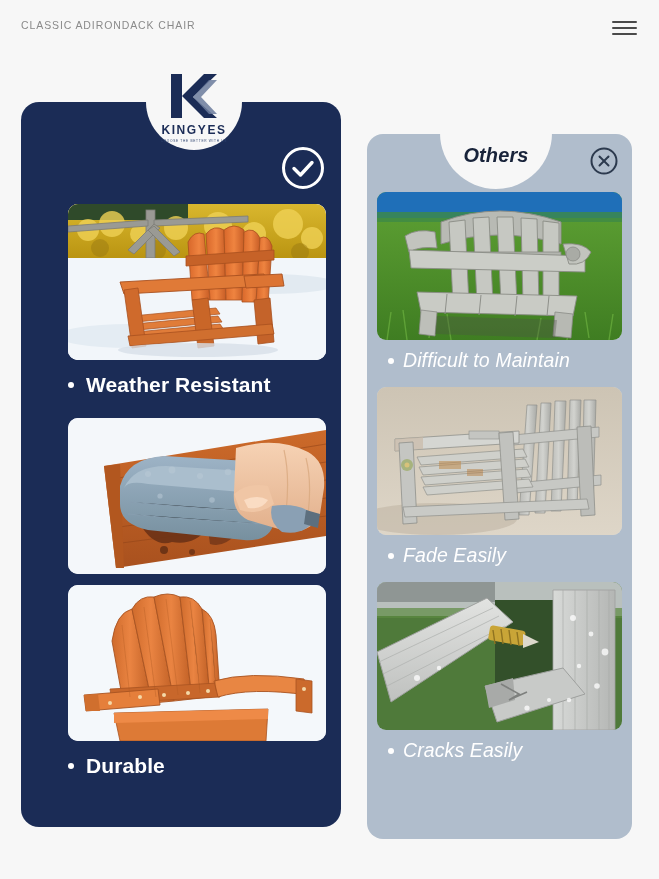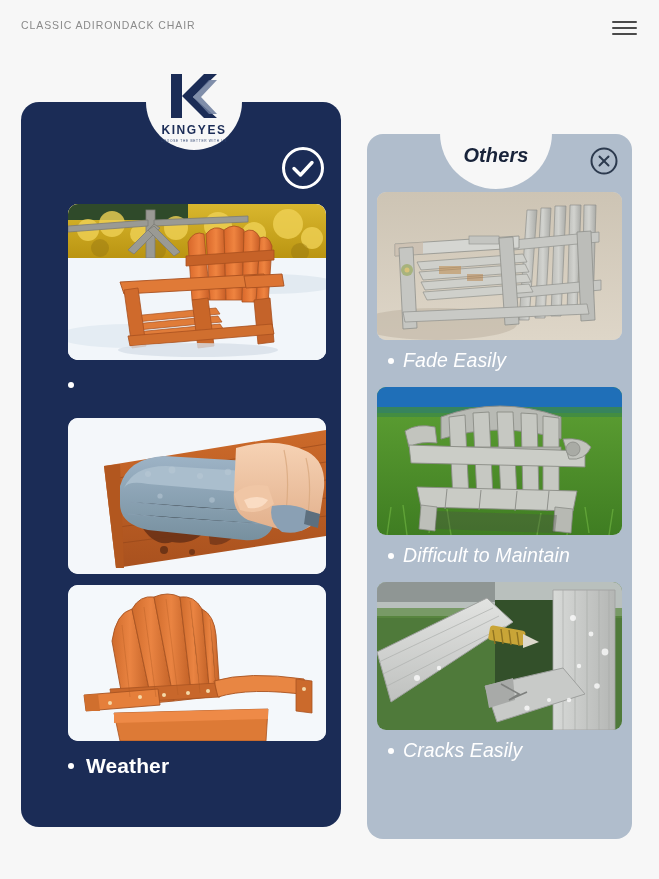--- a/index.html
+++ b/index.html
@@ -264,75 +264,20 @@
           <line x1="19.5" y1="10.5" x2="10.5" y2="19.5" stroke="#2c3a4e" stroke-width="2" stroke-linecap="round"></line>
         </svg>
       </div>
 
       <div class="others-list">
 
         <div class="others-item">
           <div class="others-photo">
             <svg width="245" height="148" viewBox="0 0 245 148">
               <defs>
-                <linearGradient id="sandG" x1="0" y1="0" x2="0" y2="1">
-                  <stop offset="0" stop-color="#cdc4b4"></stop>
-                  <stop offset="1" stop-color="#ded6c8"></stop>
-                </linearGradient>
-                <linearGradient id="gwood1" x1="0" y1="0" x2="1" y2="0">
-                  <stop offset="0" stop-color="#b9bab6"></stop>
-                  <stop offset="0.5" stop-color="#d2d3cf"></stop>
-                  <stop offset="1" stop-color="#a9aaa6"></stop>
-                </linearGradient>
-              </defs>
-              <rect width="245" height="148" fill="url(#sandG)"></rect>
-              <ellipse cx="60" cy="132" rx="80" ry="16" fill="#bdb3a2" opacity="0.55"></ellipse>
-
-              <g fill="url(#gwood1)" stroke="#8f918c" stroke-width="0.7">
-                <polygon points="150,18 160,18 152,128 142,128"></polygon>
-                <polygon points="164,16 174,16 168,126 158,126"></polygon>
-                <polygon points="178,14 189,14 184,124 174,124"></polygon>
-                <polygon points="193,13 204,13 200,122 190,122"></polygon>
-                <polygon points="207,13 219,13 216,120 205,120"></polygon>
-              </g>
-
-              <polygon points="136,48 222,40 222,50 136,58" fill="#c7c8c4" stroke="#8f918c" stroke-width="0.7"></polygon>
-              <polygon points="138,96 224,88 224,98 138,106" fill="#c7c8c4" stroke="#8f918c" stroke-width="0.7"></polygon>
-
-              <g fill="#cfd0cb" stroke="#90928d" stroke-width="0.7">
-                <polygon points="40,70 146,62 150,70 44,78"></polygon>
-                <polygon points="42,80 148,72 152,80 46,88"></polygon>
-                <polygon points="44,90 150,82 154,90 48,98"></polygon>
-                <polygon points="46,100 152,92 156,100 50,108"></polygon>
-              </g>
-              <rect x="62" y="74" width="22" height="8" fill="#c08a4c" opacity="0.55"></rect>
-              <rect x="90" y="82" width="16" height="7" fill="#b77f46" opacity="0.5"></rect>
-
-              <polygon points="18,52 142,44 142,56 18,64" fill="#d5d6d2" stroke="#8f918c" stroke-width="0.8"></polygon>
-              <polygon points="18,52 46,50 46,62 18,64" fill="#c9b9a6" opacity="0.7"></polygon>
-              <rect x="92" y="44" width="30" height="8" fill="#c4c5c1" stroke="#8f918c" stroke-width="0.6"></rect>
-
-              <polygon points="22,56 36,55 40,136 26,137" fill="#c5c6c2" stroke="#8f918c" stroke-width="0.8"></polygon>
-              <polygon points="122,46 136,45 142,132 128,133" fill="#c1c2be" stroke="#8f918c" stroke-width="0.8"></polygon>
-              <polygon points="200,40 214,39 218,128 204,129" fill="#bcbdb9" stroke="#8f918c" stroke-width="0.8"></polygon>
-              <circle cx="30" cy="78" r="6" fill="#9fae6b" opacity="0.8"></circle>
-              <circle cx="30" cy="78" r="2.5" fill="#d8c27a"></circle>
-
-              <polygon points="26,120 210,112 212,122 28,130" fill="#c9cac6" stroke="#8f918c" stroke-width="0.7"></polygon>
-            </svg>
-          </div>
-          <div class="others-text">
-            <span class="dot"></span><span>Fade Easily</span>
-          </div>
-        </div>
-
-        <div class="others-item">
-          <div class="others-photo">
-            <svg width="245" height="148" viewBox="0 0 245 148">
-              <defs>
                 <linearGradient id="grassG" x1="0" y1="0" x2="0" y2="1">
                   <stop offset="0" stop-color="#5fa234"></stop>
                   <stop offset="1" stop-color="#3f7d22"></stop>
                 </linearGradient>
               </defs>
               <rect width="245" height="148" fill="url(#grassG)"></rect>
               <rect x="0" y="0" width="245" height="26" fill="#1f6fb8"></rect>
               <rect x="0" y="20" width="245" height="10" fill="#3d8a46" opacity="0.8"></rect>
 
               <g stroke="#74b945" stroke-width="1.4" opacity="0.6">
@@ -369,20 +314,75 @@
                 <line x1="172" y1="104" x2="170" y2="124"></line>
               </g>
 
               <polygon points="44,118 60,120 58,144 42,142" fill="#bdbfb9" stroke="#8a8c86" stroke-width="0.8"></polygon>
               <polygon points="178,120 196,122 194,146 176,144" fill="#b7b9b3" stroke="#8a8c86" stroke-width="0.8"></polygon>
               <polygon points="60,124 180,128 178,146 58,142" fill="#4e4f49" opacity="0.35"></polygon>
             </svg>
           </div>
           <div class="others-text">
             <span class="dot"></span><span>Difficult to Maintain</span>
+          </div>
+        </div>
+
+        <div class="others-item">
+          <div class="others-photo">
+            <svg width="245" height="148" viewBox="0 0 245 148">
+              <defs>
+                <linearGradient id="sandG" x1="0" y1="0" x2="0" y2="1">
+                  <stop offset="0" stop-color="#cdc4b4"></stop>
+                  <stop offset="1" stop-color="#ded6c8"></stop>
+                </linearGradient>
+                <linearGradient id="gwood1" x1="0" y1="0" x2="1" y2="0">
+                  <stop offset="0" stop-color="#b9bab6"></stop>
+                  <stop offset="0.5" stop-color="#d2d3cf"></stop>
+                  <stop offset="1" stop-color="#a9aaa6"></stop>
+                </linearGradient>
+              </defs>
+              <rect width="245" height="148" fill="url(#sandG)"></rect>
+              <ellipse cx="60" cy="132" rx="80" ry="16" fill="#bdb3a2" opacity="0.55"></ellipse>
+
+              <g fill="url(#gwood1)" stroke="#8f918c" stroke-width="0.7">
+                <polygon points="150,18 160,18 152,128 142,128"></polygon>
+                <polygon points="164,16 174,16 168,126 158,126"></polygon>
+                <polygon points="178,14 189,14 184,124 174,124"></polygon>
+                <polygon points="193,13 204,13 200,122 190,122"></polygon>
+                <polygon points="207,13 219,13 216,120 205,120"></polygon>
+              </g>
+
+              <polygon points="136,48 222,40 222,50 136,58" fill="#c7c8c4" stroke="#8f918c" stroke-width="0.7"></polygon>
+              <polygon points="138,96 224,88 224,98 138,106" fill="#c7c8c4" stroke="#8f918c" stroke-width="0.7"></polygon>
+
+              <g fill="#cfd0cb" stroke="#90928d" stroke-width="0.7">
+                <polygon points="40,70 146,62 150,70 44,78"></polygon>
+                <polygon points="42,80 148,72 152,80 46,88"></polygon>
+                <polygon points="44,90 150,82 154,90 48,98"></polygon>
+                <polygon points="46,100 152,92 156,100 50,108"></polygon>
+              </g>
+              <rect x="62" y="74" width="22" height="8" fill="#c08a4c" opacity="0.55"></rect>
+              <rect x="90" y="82" width="16" height="7" fill="#b77f46" opacity="0.5"></rect>
+
+              <polygon points="18,52 142,44 142,56 18,64" fill="#d5d6d2" stroke="#8f918c" stroke-width="0.8"></polygon>
+              <polygon points="18,52 46,50 46,62 18,64" fill="#c9b9a6" opacity="0.7"></polygon>
+              <rect x="92" y="44" width="30" height="8" fill="#c4c5c1" stroke="#8f918c" stroke-width="0.6"></rect>
+
+              <polygon points="22,56 36,55 40,136 26,137" fill="#c5c6c2" stroke="#8f918c" stroke-width="0.8"></polygon>
+              <polygon points="122,46 136,45 142,132 128,133" fill="#c1c2be" stroke="#8f918c" stroke-width="0.8"></polygon>
+              <polygon points="200,40 214,39 218,128 204,129" fill="#bcbdb9" stroke="#8f918c" stroke-width="0.8"></polygon>
+              <circle cx="30" cy="78" r="6" fill="#9fae6b" opacity="0.8"></circle>
+              <circle cx="30" cy="78" r="2.5" fill="#d8c27a"></circle>
+
+              <polygon points="26,120 210,112 212,122 28,130" fill="#c9cac6" stroke="#8f918c" stroke-width="0.7"></polygon>
+            </svg>
+          </div>
+          <div class="others-text">
+            <span class="dot"></span><span>Fade Easily</span>
           </div>
         </div>
 
         <div class="others-item">
           <div class="others-photo">
             <svg width="245" height="148" viewBox="0 0 245 148">
               <defs>
                 <linearGradient id="boardG" x1="0" y1="0" x2="0" y2="1">
                   <stop offset="0" stop-color="#e2e3e1"></stop>
                   <stop offset="1" stop-color="#bfc1bf"></stop>
@@ -544,21 +544,21 @@
               </g>
 
               <polygon points="56,86 70,84 78,142 64,144" fill="#cf6a2c" stroke="#a85020" stroke-width="0.8"></polygon>
               <polygon points="124,96 140,94 146,142 130,144" fill="#c96628" stroke="#a85020" stroke-width="0.8"></polygon>
               <polygon points="186,96 202,94 206,138 190,140" fill="#c4632a" stroke="#a85020" stroke-width="0.8"></polygon>
               <polygon points="60,132 204,120 206,130 62,142" fill="#d06f2f" stroke="#a85020" stroke-width="0.8"></polygon>
               <ellipse cx="130" cy="146" rx="80" ry="7" fill="#d7e0e8" opacity="0.8"></ellipse>
             </svg>
           </div>
           <div class="brand-text">
-            <span class="dot"></span>
+            <span class="dot"></span><span>Weather Resistant</span>
           </div>
         </div>
 
         <div class="brand-item">
           <div class="brand-photo">
             <svg width="258" height="156" viewBox="0 0 258 156">
               <defs>
                 <linearGradient id="woodG2" x1="0" y1="0" x2="0" y2="1">
                   <stop offset="0" stop-color="#cc6a2a"></stop>
                   <stop offset="1" stop-color="#a9511e"></stop>
@@ -663,21 +663,21 @@
                 <path d="M98,14 Q104,62 110,110"></path>
                 <path d="M122,16 Q128,62 132,108"></path>
                 <path d="M142,34 Q146,70 148,106"></path>
               </g>
 
               <polygon points="46,128 200,124 198,156 52,156" fill="#dd7a36" stroke="#a85321" stroke-width="0.8"></polygon>
               <polygon points="46,128 200,124 200,134 46,138" fill="#ee8a47"></polygon>
             </svg>
           </div>
           <div class="brand-text">
-            <span class="dot"></span><span>Weather</span>
+            <span class="dot"></span><span>Durable</span>
           </div>
         </div>
 
       </div>
     </div>
 
   </div>
 </div>
 
 </body></html>

